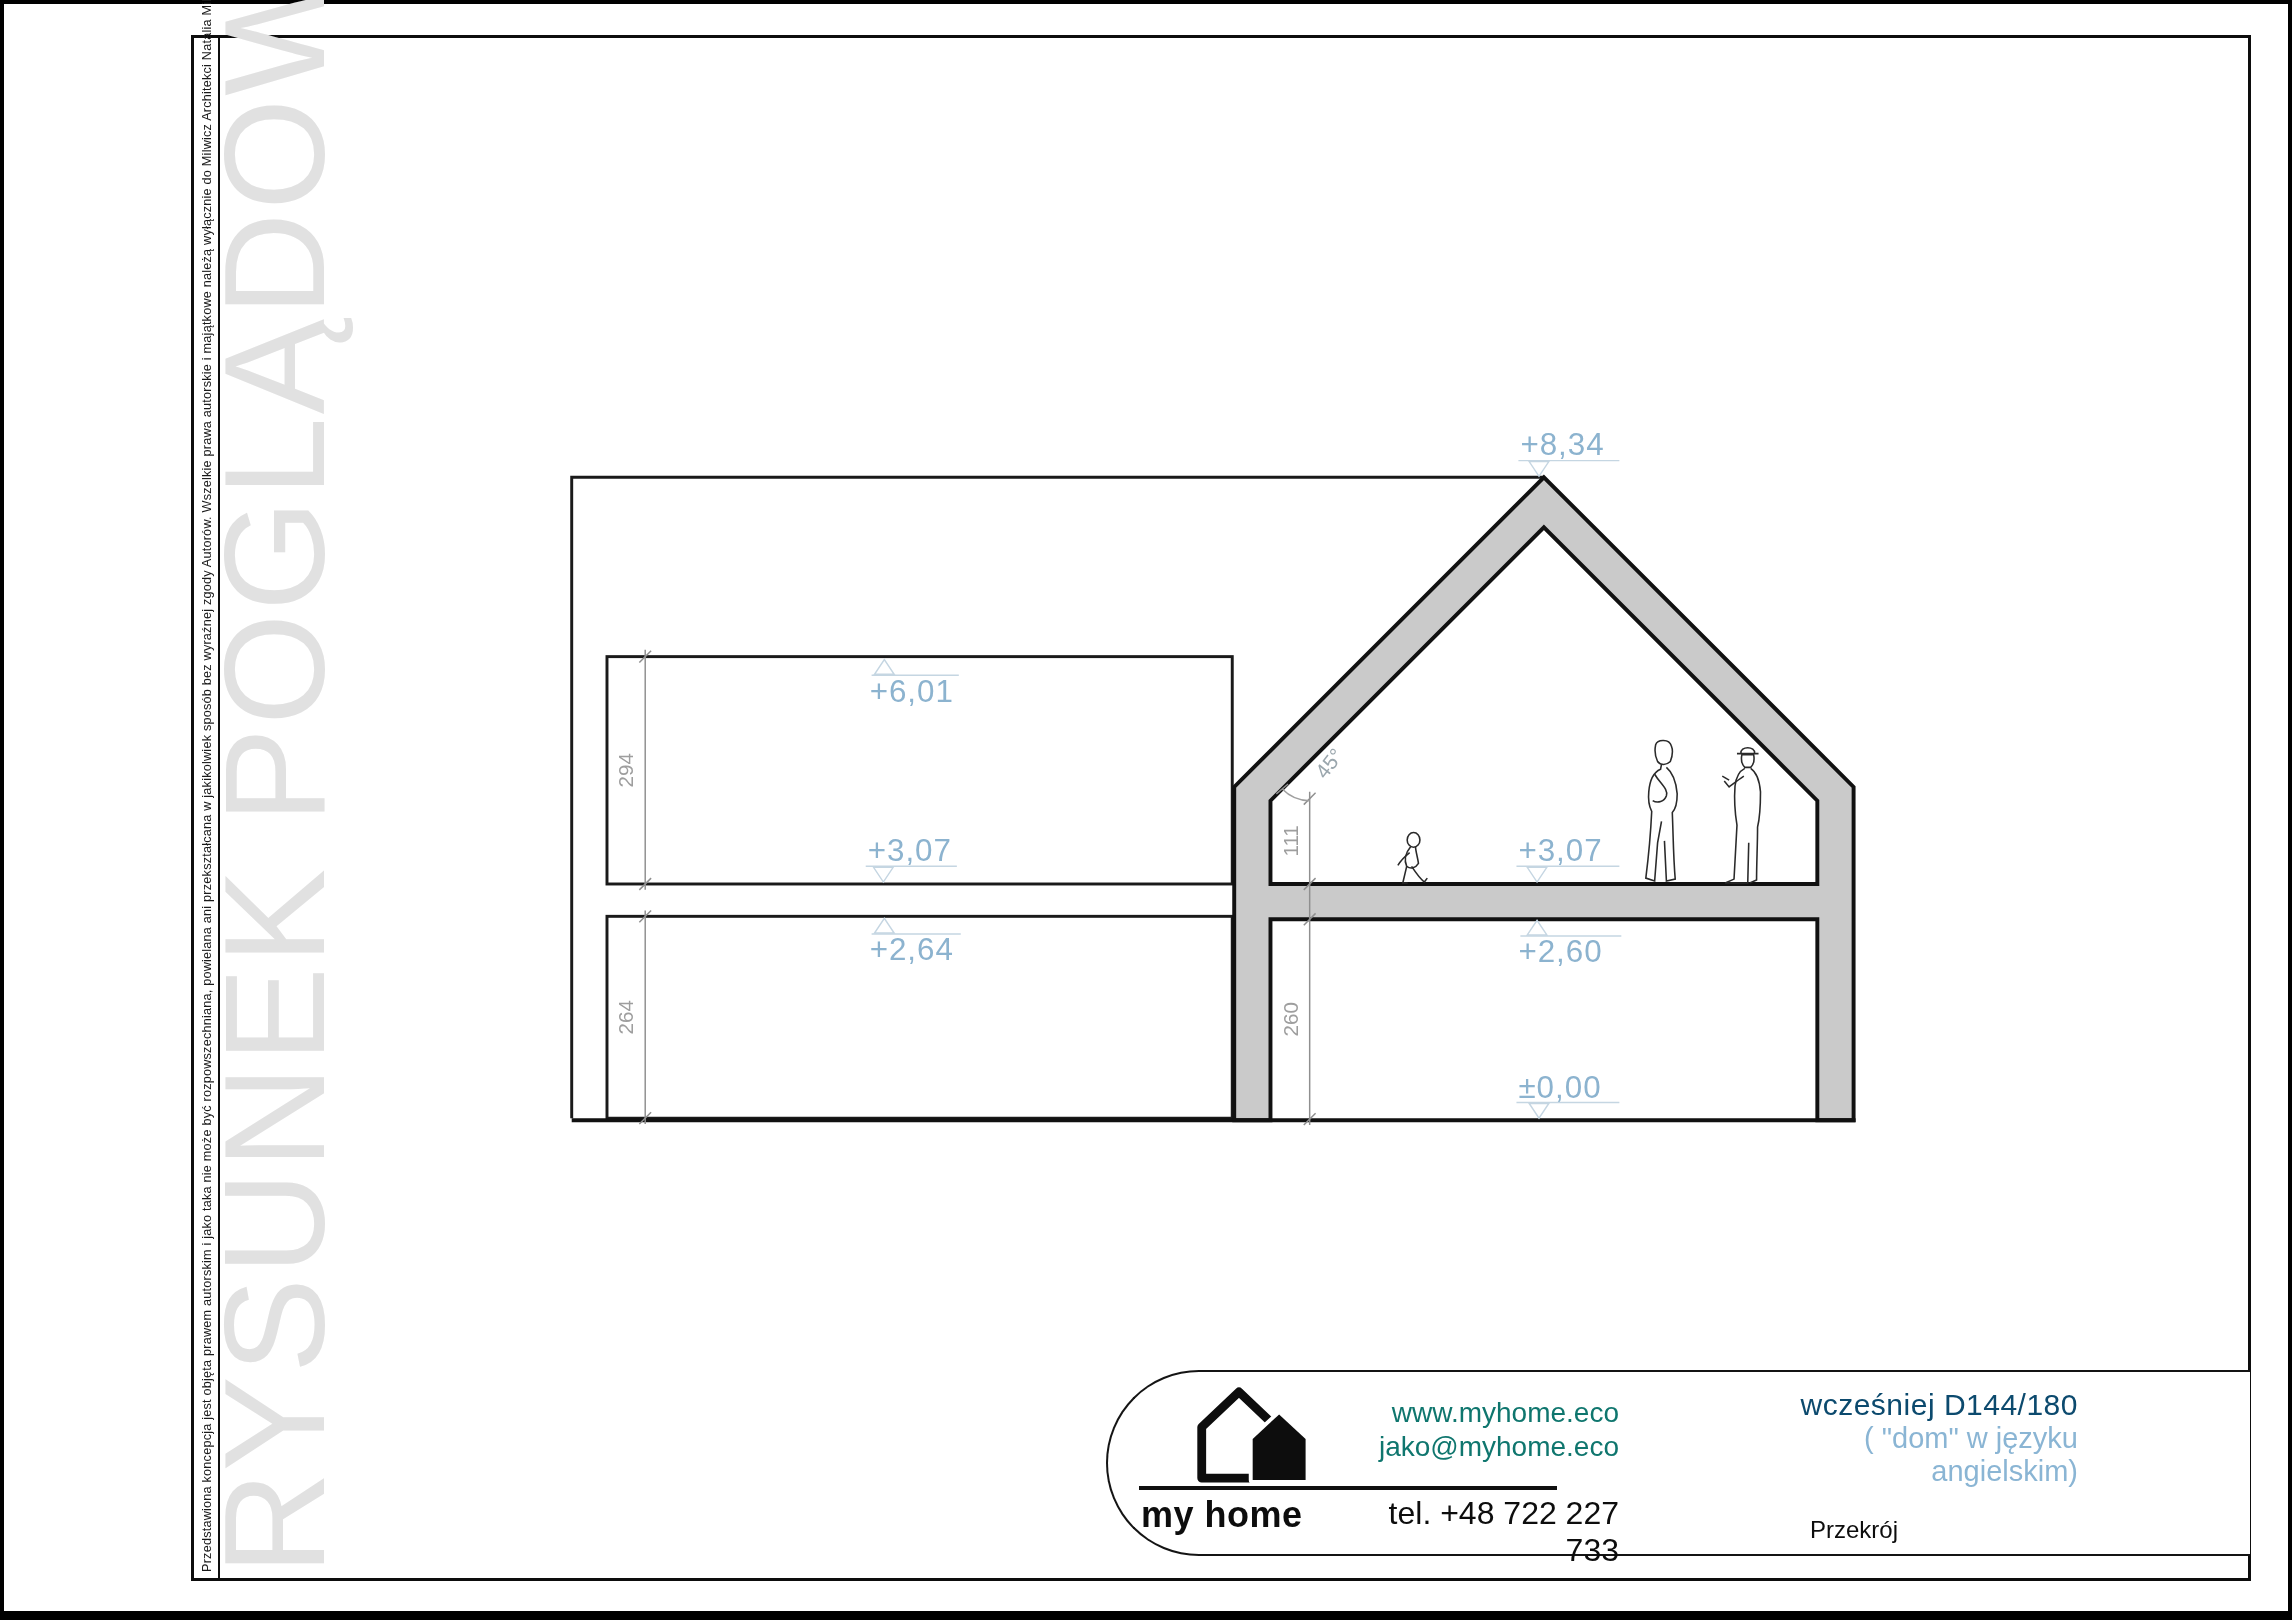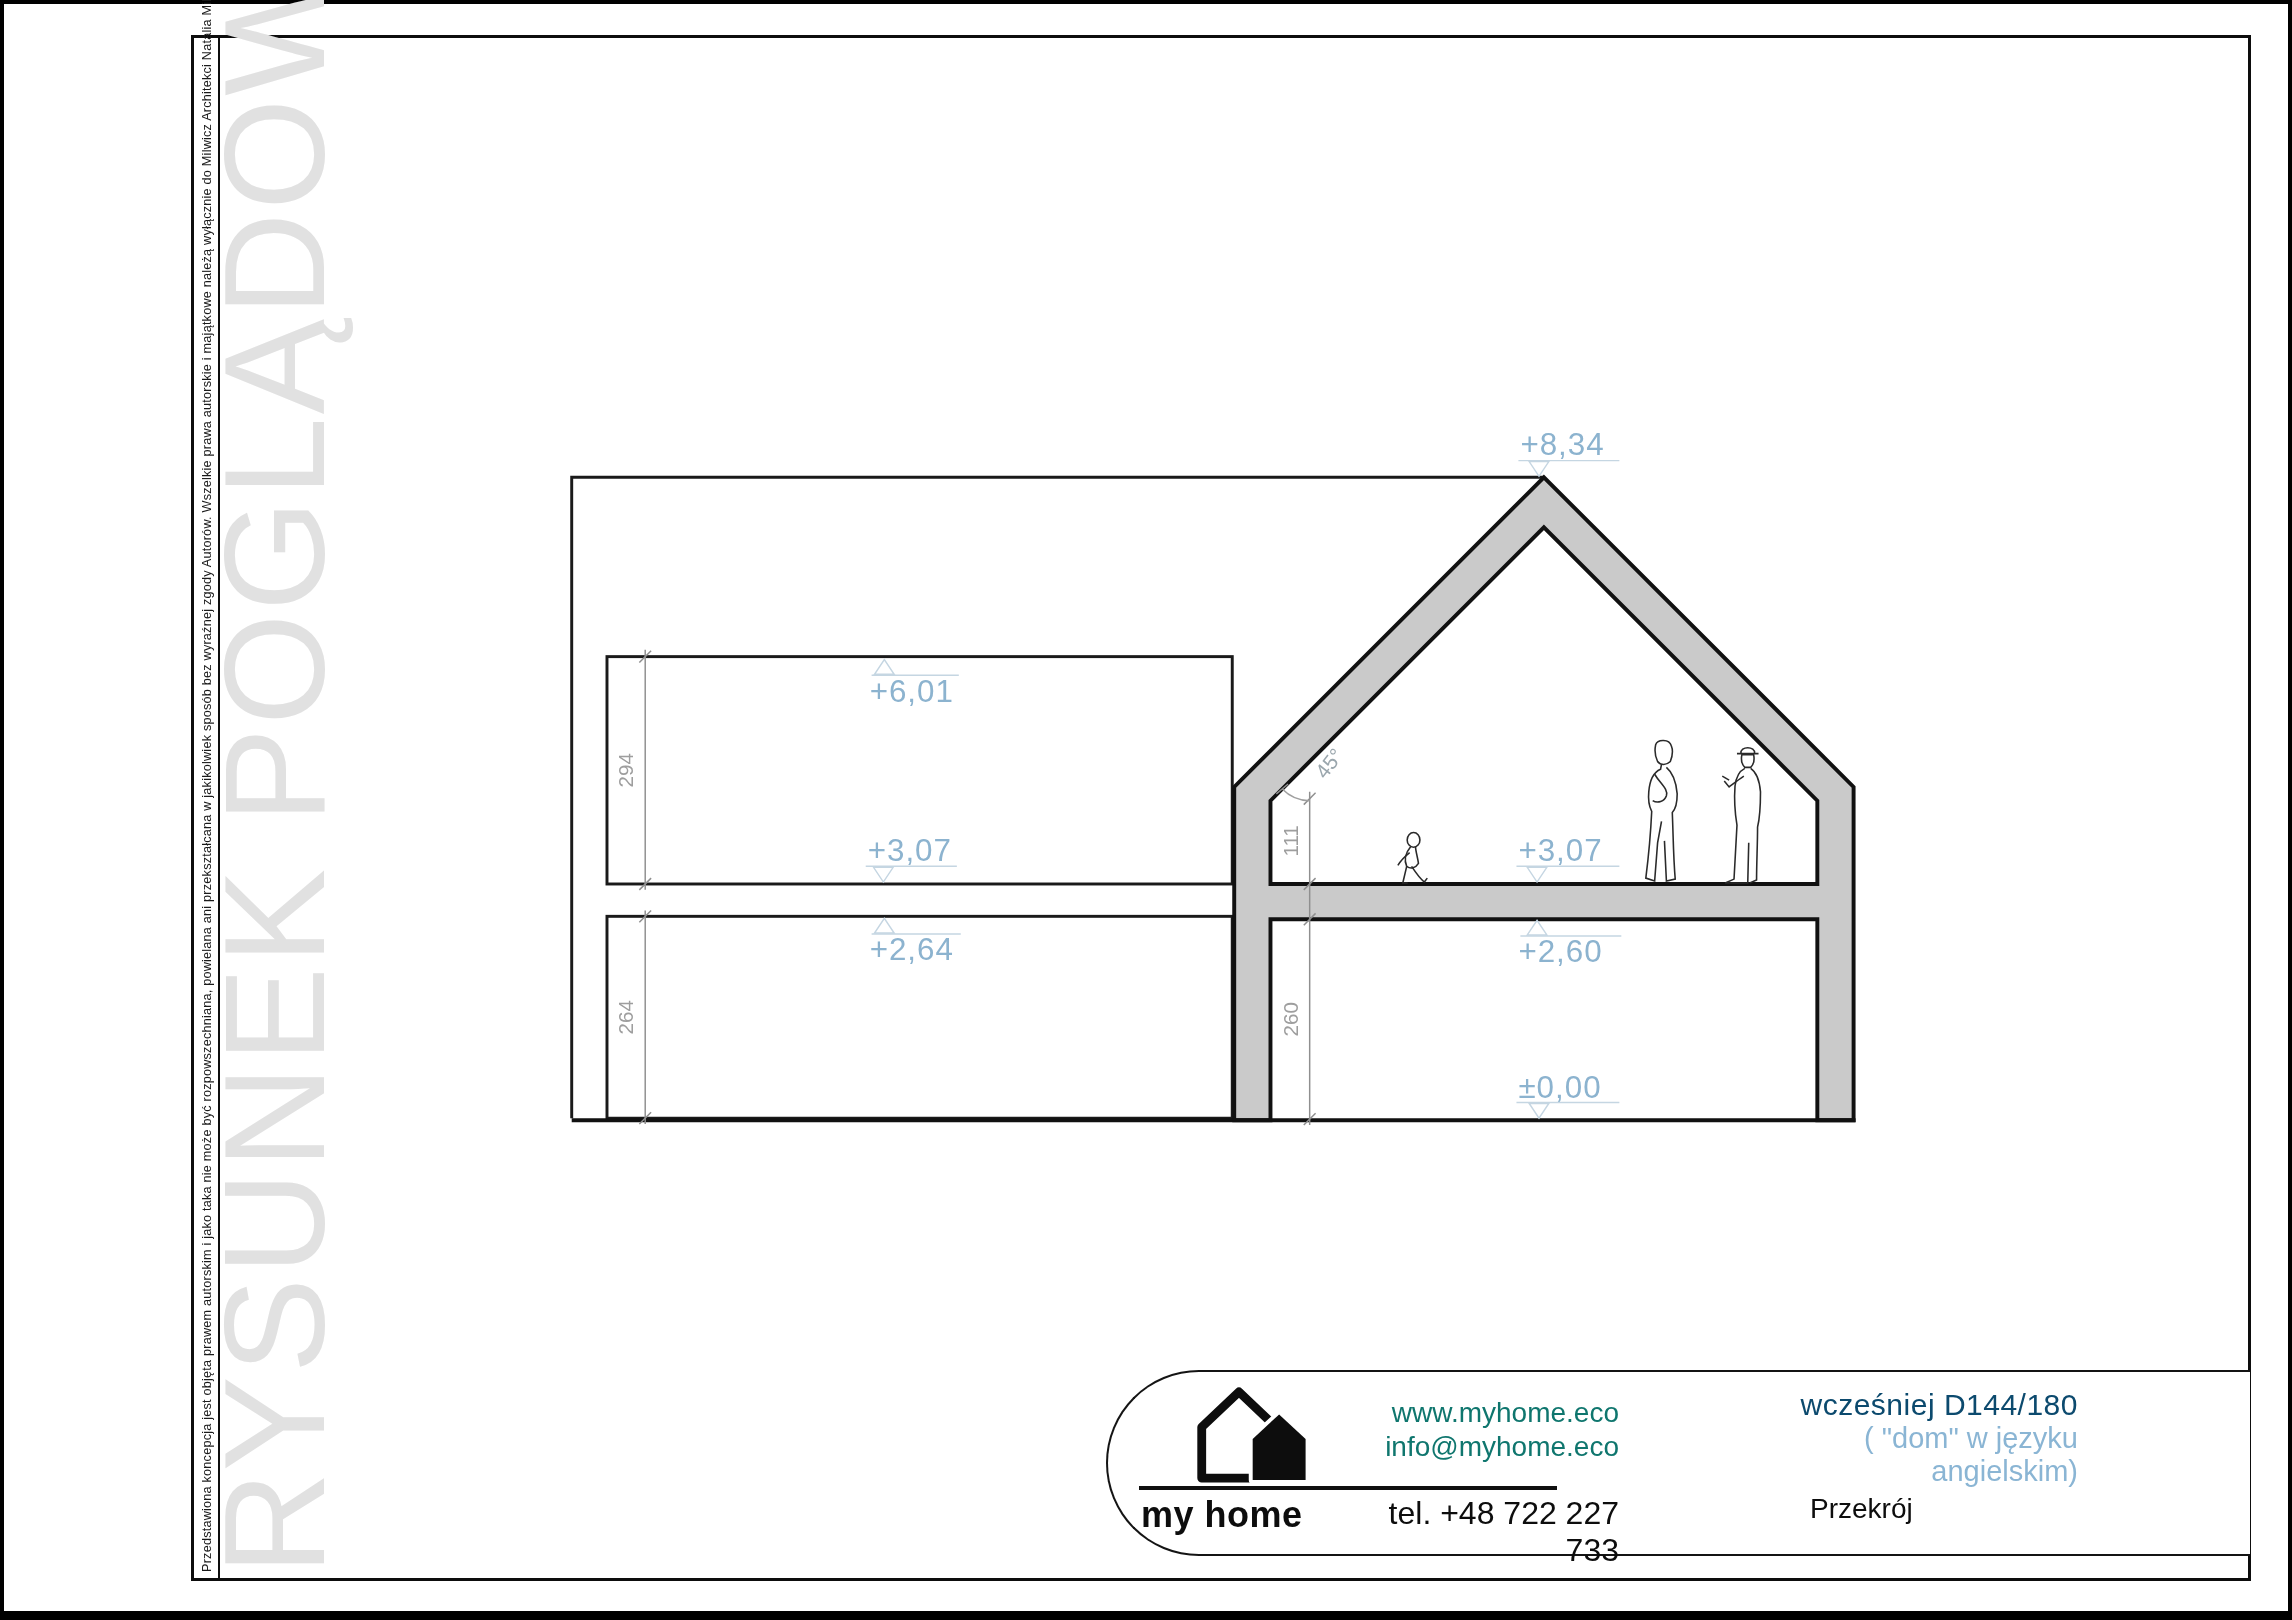--- a/index.html
+++ b/index.html
@@ -53,21 +53,21 @@
   }
   .logo-svg{position:absolute;left:80px;top:9.8px;}
   .brand-divider{position:absolute;left:31px;top:114px;width:418px;height:3.9px;background:#101010;}
   .brand-name{position:absolute;left:33px;top:122px;font-size:36px;font-weight:700;color:#0d0d0d;letter-spacing:0.5px;}
   .contact-top{position:absolute;left:235px;top:23.5px;width:276px;text-align:right;font-size:28px;color:#0f766e;line-height:34px;}
   .contact-phone{position:absolute;left:235px;top:123px;width:276px;text-align:right;font-size:32px;color:#0d0d0d;}
   .proj{position:absolute;left:647px;top:15.7px;width:323px;text-align:right;}
   .proj-former{font-size:30px;color:#0c4a6e;letter-spacing:0.5px;}
   .proj-name{font-size:61px;color:#8ab5d4;letter-spacing:2.9px;line-height:59px;}
   .proj-sub{font-size:29px;color:#8ab5d4;}
-  .drawing-name{position:absolute;left:702px;top:121px;font-size:28px;color:#0d0d0d;}
+  .drawing-name{position:absolute;left:702px;top:144px;font-size:24px;color:#0d0d0d;}
 </style>
 </head>
 <body>
 
 <div class="edge edge-top"></div>
 <div class="edge edge-left"></div>
 <div class="edge edge-right"></div>
 <div class="edge edge-bottom"></div>
 
 <div class="frame"></div>
@@ -182,21 +182,21 @@
 <div class="capsule">
   <svg class="logo-svg" width="147" height="102" viewBox="0 0 150 104">
     <path d="M14,98 L14,46 L52,10 L92,48 L92,98 Z" fill="none" stroke="#0d0d0d" stroke-width="9" stroke-linejoin="round"></path>
     <path d="M66,100 L66,58 L93,33 L120,58 L120,100 Z" fill="#0d0d0d" stroke="#ffffff" stroke-width="8" stroke-linejoin="round"></path>
     <path d="M66,100 L66,58 L93,33 L120,58 L120,100 Z" fill="#0d0d0d"></path>
   </svg>
   <div class="brand-divider"></div>
   <div class="brand-name">my home</div>
   <div class="contact-top">
     <div>www.myhome.eco</div>
-    <div>info@myhome.eco</div>
+    <div>jako@myhome.eco</div>
   </div>
   <div class="contact-phone">tel. +48 722 227 733</div>
 
   <div class="proj">
     <div class="proj-former">wcześniej D144/180</div>
     <div class="proj-sub">( "dom" w języku angielskim)</div>
   </div>
   <div class="drawing-name">Przekrój</div>
 </div>
 

